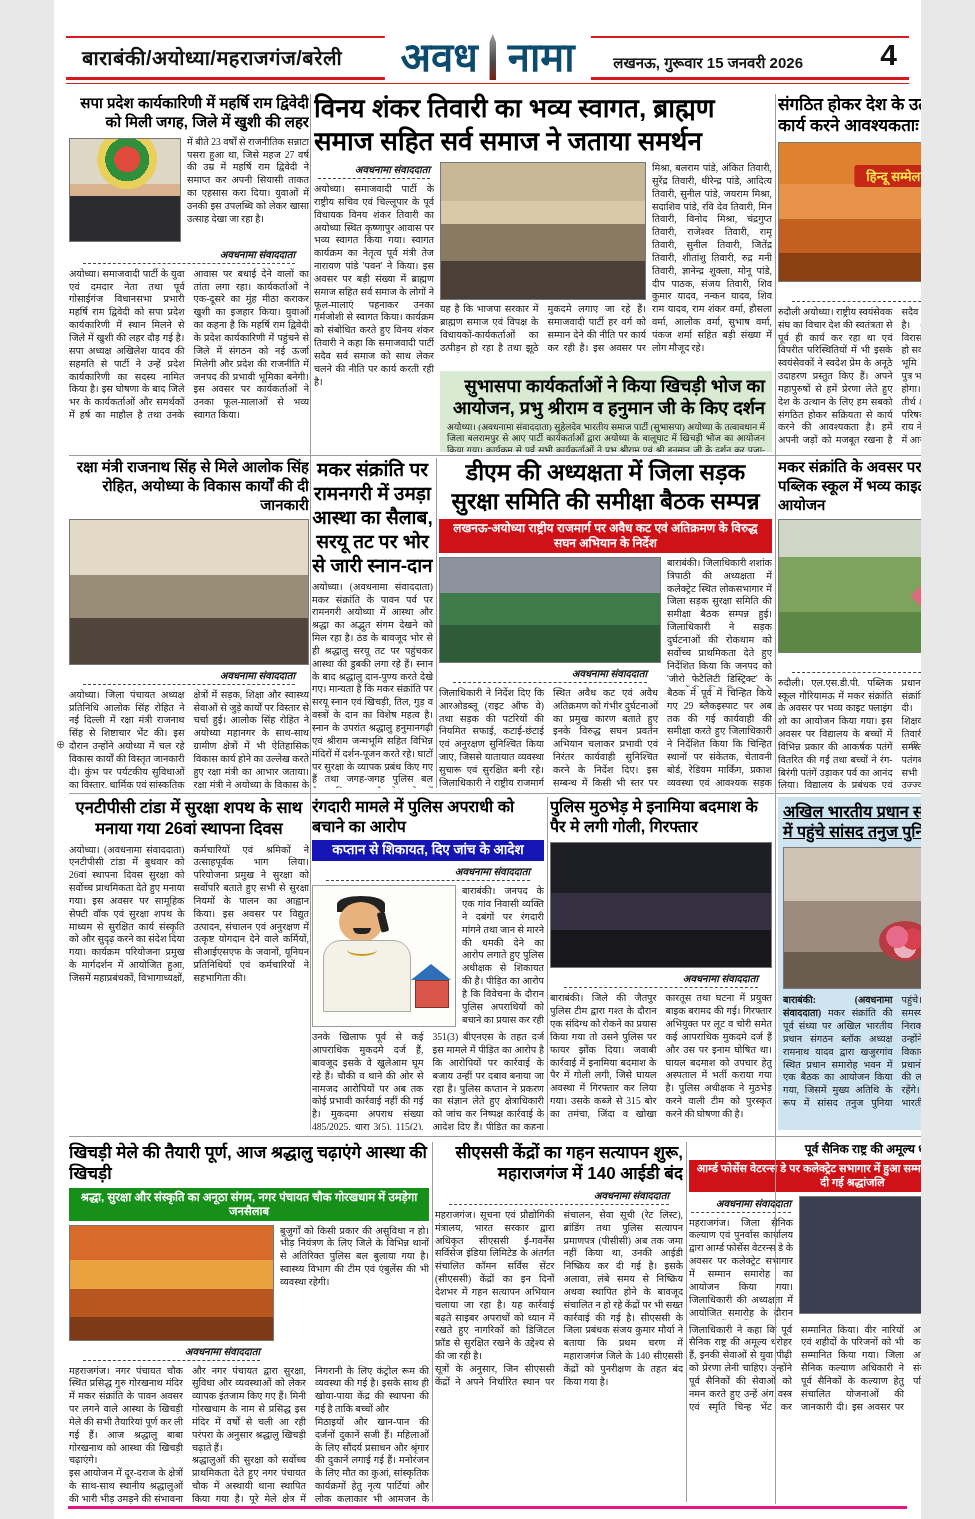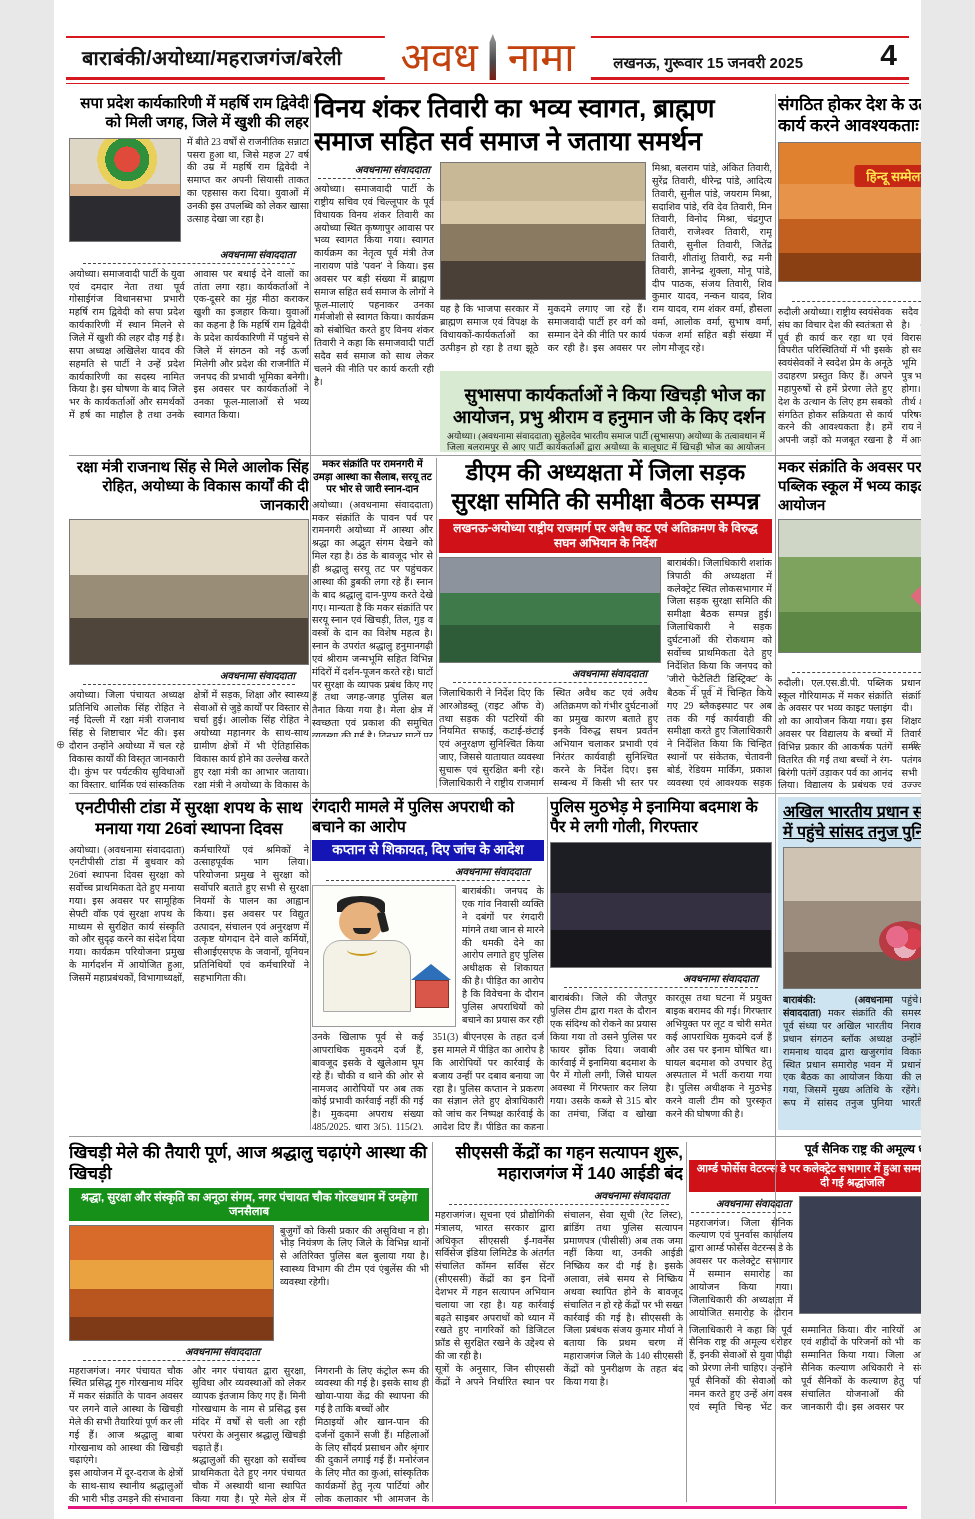--- a/index.html
+++ b/index.html
@@ -6,46 +6,46 @@
   .page{position:relative;width:867px;height:1519px;background:#ffffff;margin:0 auto;
         font-family:"Liberation Sans",sans-serif;color:#141414;overflow:hidden;}
   
   .rule{position:absolute;background:#d6181f;}
   #rule-top{left:12px;right:12px;top:36px;height:2px;}
   #rule-b1{left:12px;right:12px;top:77px;height:3px;}
   #rule-b2{left:12px;right:12px;top:83px;height:1px;}
   .editions{position:absolute;left:28px;top:44px;font-size:20px;font-weight:bold;letter-spacing:.5px;}
   .logo{position:absolute;left:50%;top:32px;transform:translateX(-50%);background:#fff;
         padding:2px 16px;display:flex;align-items:center;gap:5px;z-index:3;}
-  .logo .lg-txt{font-size:40px;font-weight:400;color:#c2410c;line-height:1;}
+  .logo .lg-txt{font-size:40px;font-weight:700;color:#0c4a6e;line-height:1;}
   .monument{width:20px;height:46px;background:linear-gradient(180deg,#9a9a9a,#4a4a4a 60%,#7c1d12);
         clip-path:polygon(50% 0,66% 18%,66% 100%,34% 100%,34% 18%);}
   .dateline{position:absolute;right:118px;top:52px;font-size:15px;font-weight:bold;}
   .pagenum{position:absolute;right:24px;top:38px;font-size:30px;font-weight:bold;}
   
   .art{position:absolute;overflow:hidden;}
   .hl{font-weight:bold;color:#000;line-height:1.26;}
   .h-main{font-size:26px;}
   .h-lg{font-size:23px;text-align:center;}
   .h-md{font-size:17px;}
   .h-sm{font-size:15px;}
-  .h-xs{font-size:10px;text-align:center;}
+  .h-xs{font-size:19px;text-align:center;}
   .center{text-align:right;}
   .band{color:#fff;font-weight:bold;text-align:center;padding:2px 4px;line-height:1.25;}
   .band-red{background:#d01118;font-size:12px;}
   .band-blue{background:#1515b5;font-size:13.5px;}
   .band-green{background:#17901a;font-size:11.5px;}
   .byline{text-align:right;font-weight:bold;font-style:italic;font-size:10px;
           border-bottom:1px dashed #444;padding-bottom:2px;margin:3px 14px 4px;}
   .bt{font-size:9.6px;line-height:1.34;text-align:justify;color:#151515;
       font-family:"Liberation Serif",serif;margin:0;}
   .cols2{columns:2;column-gap:9px;overflow:hidden;}
   .cols3{columns:3;column-gap:9px;overflow:hidden;}
   .ph{position:relative;border:1px solid #777;overflow:hidden;box-sizing:border-box;}
-  .tint-green{background:#d8ead2;padding:14px 7px;box-sizing:border-box;}
+  .tint-green{background:#d8ead2;padding:5px 7px;box-sizing:border-box;}
   .tint-blue{background:#cfe4f1;padding:5px;box-sizing:border-box;}
   .vd{position:absolute;width:1px;background:#9b9b9b;}
   .hd{position:absolute;height:1px;background:#9b9b9b;}
   #rule-bottom{position:absolute;left:14px;right:14px;top:1506px;height:3px;background:#e5147e;}
   .regmark{position:absolute;font-size:11px;color:#555;}
   
   .ph-spa{background:radial-gradient(circle at 52% 20%,#e04a3a 0 13%,#2f8f3b 13% 22%,#e8d05a 22% 30%,rgba(0,0,0,0) 30%),
           linear-gradient(180deg,#ded7c5 0 44%,#d8b38e 44% 56%,#2b2b30 56% 100%);}
   .ph-vinay{background:linear-gradient(180deg,#c9b896 0 28%,#d9c9a8 28% 45%,#8a7a62 45% 72%,#4a4038 72%);}
   .ph-champat{background:linear-gradient(180deg,#e0812f 0 30%,#e8934a 30% 55%,#c35f1f 55% 80%,#8a4012 80%);}
@@ -82,21 +82,21 @@
 
 <div class="page">
 
   <div class="rule" id="rule-top"></div>
   <div class="editions">बाराबंकी/अयोध्या/महराजगंज/बरेली</div>
   <div class="logo">
     <span class="lg-txt">अवध</span>
     <span class="monument"></span>
     <span class="lg-txt">नामा</span>
   </div>
-  <div class="dateline">लखनऊ, गुरूवार 15 जनवरी 2025</div>
+  <div class="dateline">लखनऊ, गुरूवार 15 जनवरी 2026</div>
   <div class="pagenum">4</div>
   <div class="rule" id="rule-b1"></div>
   <div class="rule" id="rule-b2"></div>
 
   <div class="art" style="left:15px;top:94px;width:240px;height:358px;">
     <div class="hl h-sm center">सपा प्रदेश कार्यकारिणी में महर्षि राम द्विवेदी को मिली जगह, जिले में खुशी की लहर</div>
     <div style="margin-top:4px;overflow:hidden;">
       <div class="ph ph-spa" style="float:left;width:112px;height:104px;margin:2px 6px 2px 0;"></div>
       <p class="bt">में बीते 23 वर्षों से राजनीतिक सन्नाटा पसरा हुआ था, जिसे महज 27 वर्ष की उम्र में महर्षि राम द्विवेदी ने समाप्त कर अपनी सियासी ताकत का एहसास करा दिया। युवाओं में उनकी इस उपलब्धि को लेकर खासा उत्साह देखा जा रहा है।</p>
     </div>

